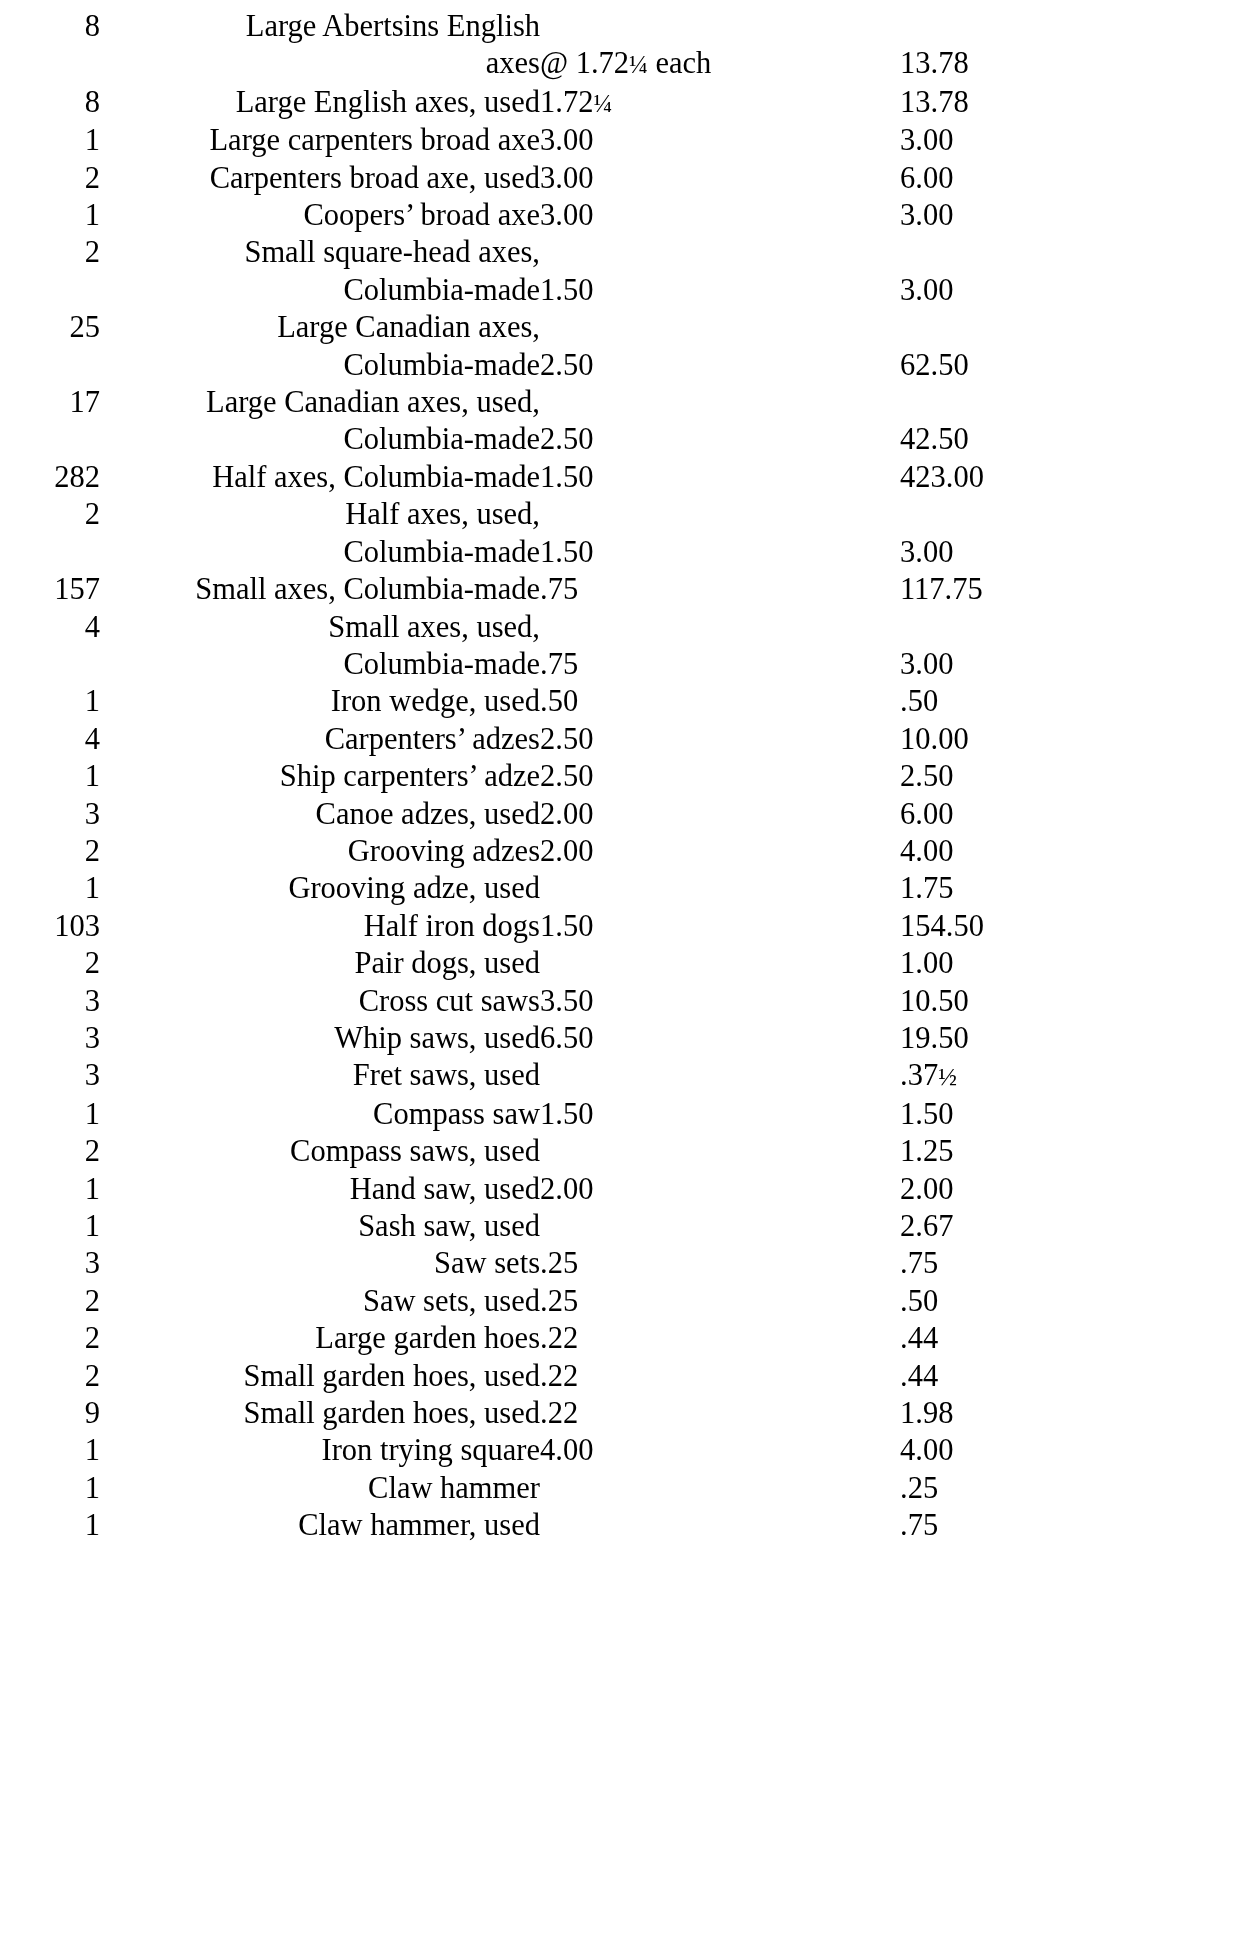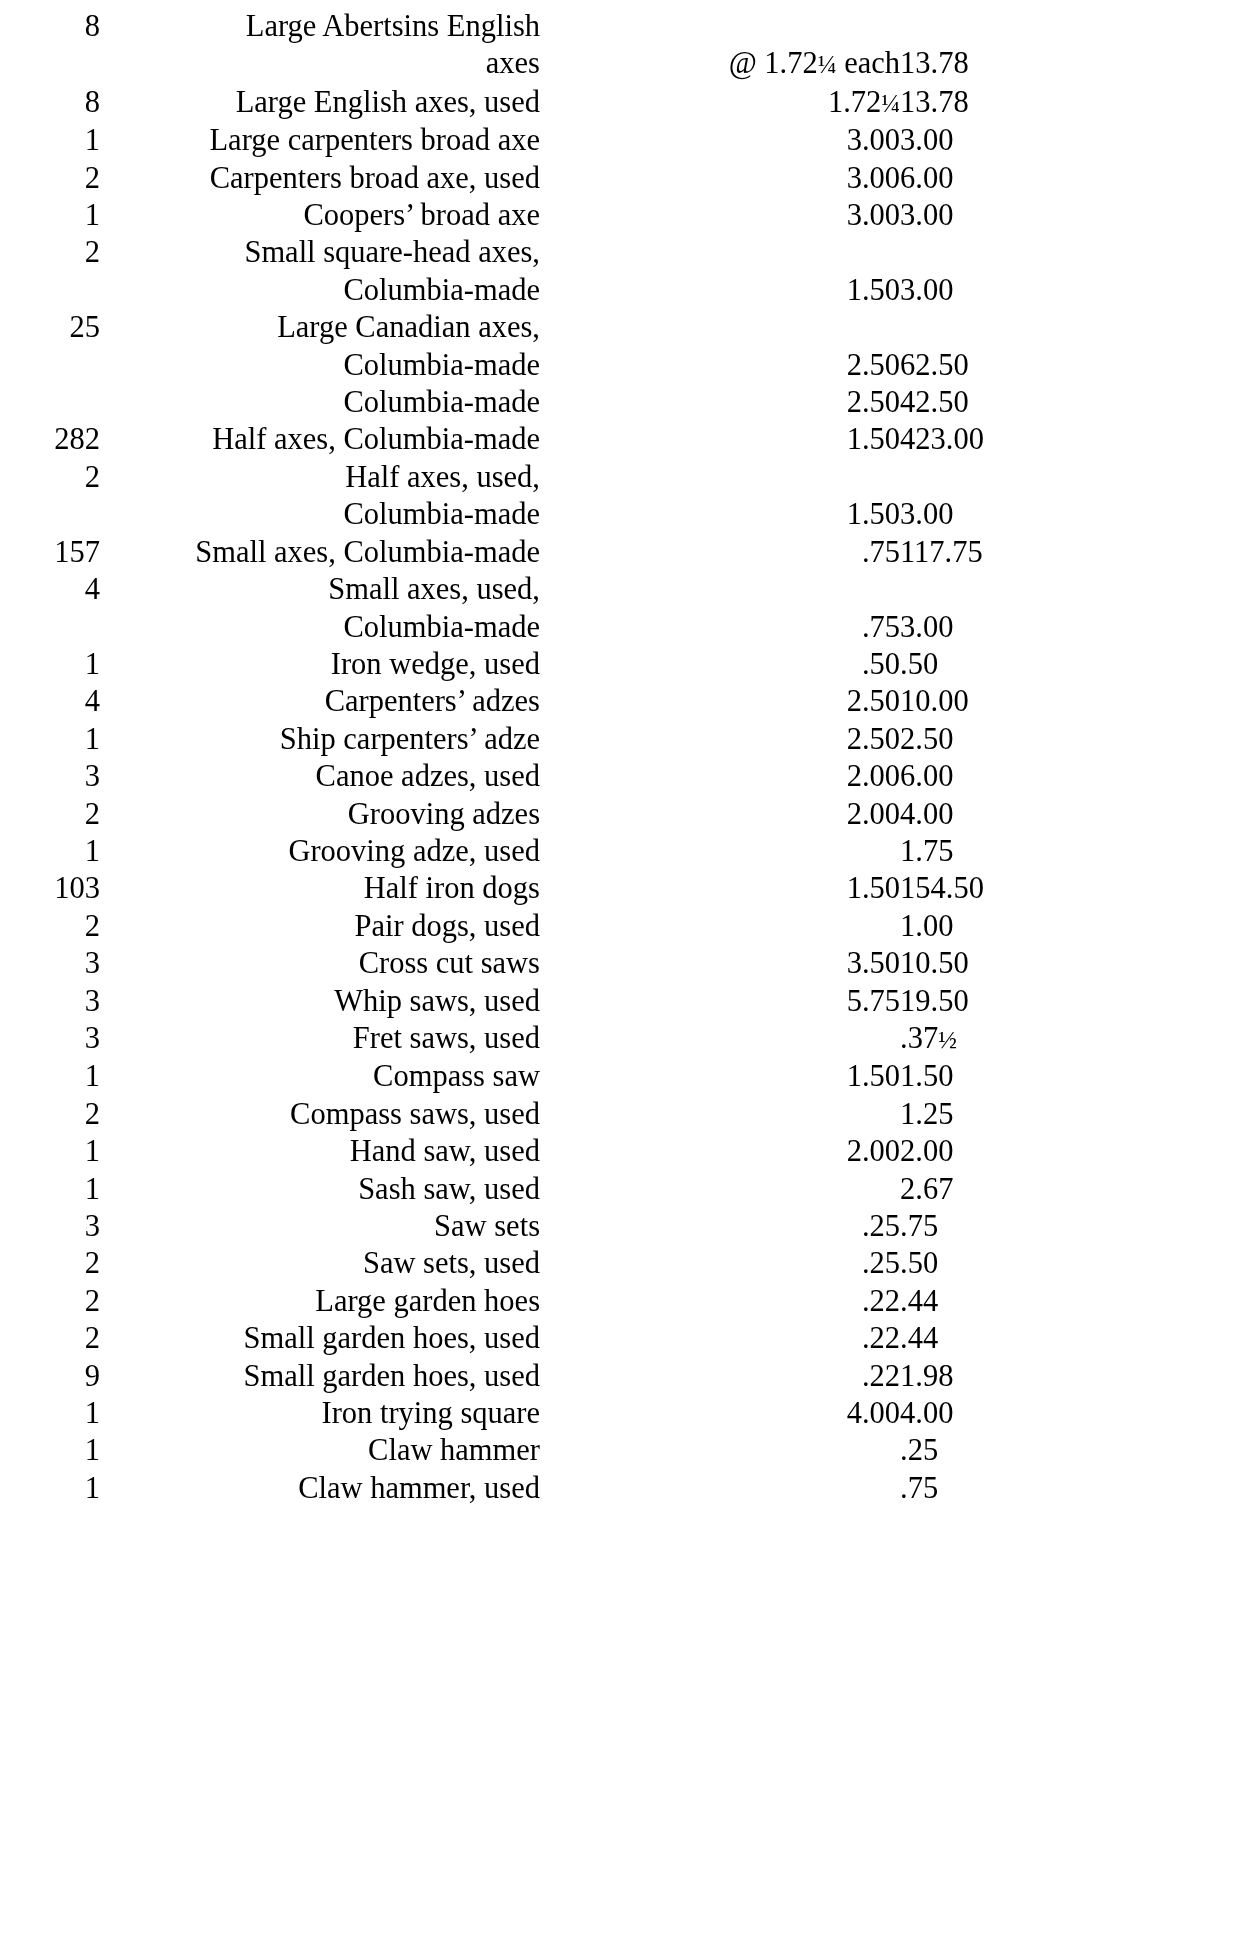--- a/index.html
+++ b/index.html
@@ -41,21 +41,20 @@
   td.qty {
     text-align: right;
     padding-right: 8px;
   }
   td.desc {
     text-align: right;
     padding-left: 92px;
     white-space: normal;
   }
   td.price {
-    text-align: right;
     padding-right: 33px;
   }
   td.amount {
     text-align: left;
     padding-right: 33px;
   }
   
   tr.cont td.qty { visibility: hidden; }
   .frac {
     font-size: 0.82em;
@@ -126,20 +125,26 @@
           <td class="desc">Large Canadian axes,</td>
           <td class="price"></td>
           <td class="amount"></td>
         </tr>
         <tr class="cont">
           <td class="qty"></td>
           <td class="desc">Columbia-made</td>
           <td class="price">2.50</td>
           <td class="amount">62.50</td>
         </tr>
+        <tr>
+          <td class="qty">17</td>
+          <td class="desc">Large Canadian axes, used,</td>
+          <td class="price"></td>
+          <td class="amount"></td>
+        </tr>
         <tr class="cont">
           <td class="qty"></td>
           <td class="desc">Columbia-made</td>
           <td class="price">2.50</td>
           <td class="amount">42.50</td>
         </tr>
         <tr>
           <td class="qty">282</td>
           <td class="desc">Half axes, Columbia-made</td>
           <td class="price">1.50</td>
@@ -225,21 +230,21 @@
         </tr>
         <tr>
           <td class="qty">3</td>
           <td class="desc">Cross cut saws</td>
           <td class="price">3.50</td>
           <td class="amount">10.50</td>
         </tr>
         <tr>
           <td class="qty">3</td>
           <td class="desc">Whip saws, used</td>
-          <td class="price">5.75</td>
+          <td class="price">6.50</td>
           <td class="amount">19.50</td>
         </tr>
         <tr>
           <td class="qty">3</td>
           <td class="desc">Fret saws, used</td>
           <td class="price"></td>
           <td class="amount">.37<span class="frac">½</span></td>
         </tr>
         <tr>
           <td class="qty">1</td>

